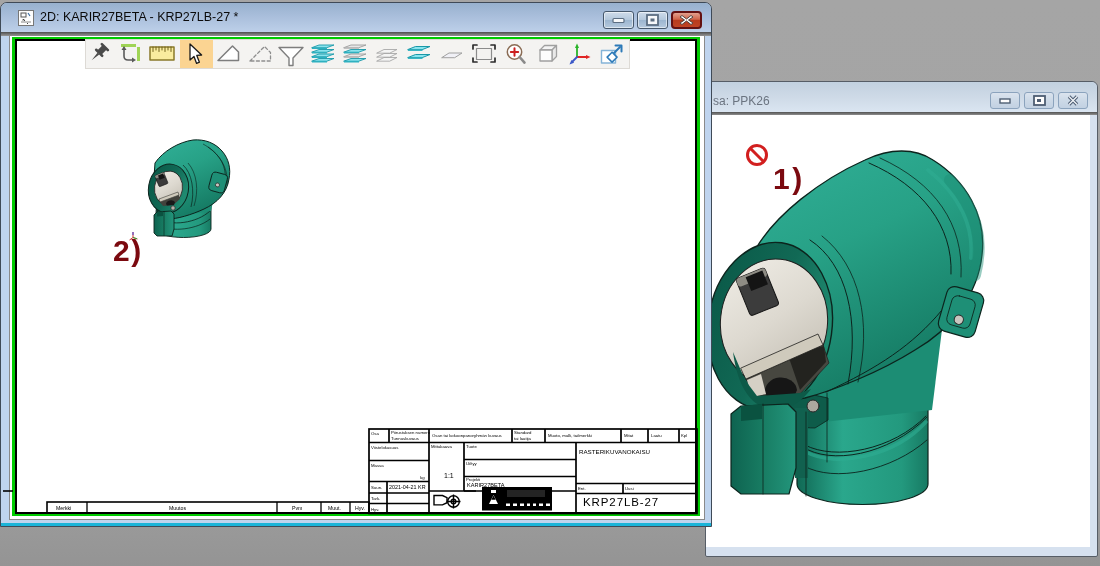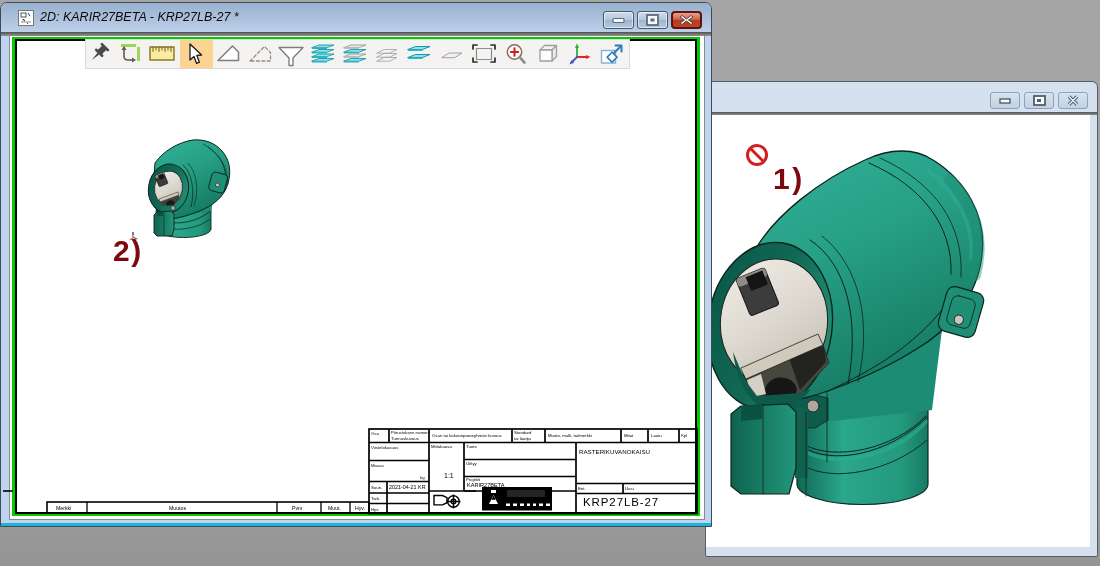--- a/index.html
+++ b/index.html
@@ -21,39 +21,42 @@
   .abtn.close{border:2px solid #641111;border-radius:4px;
         background:linear-gradient(180deg,#e2a18f 0%,#d0654a 45%,#b83b1d 52%,#c04424 100%);
         box-shadow:none;}
   
   .ibtn{width:30px;height:17px;border:1px solid #8ba3bd;border-radius:3px;
         background:linear-gradient(180deg,#dbe4ee 0%,#ccd9e7 50%,#c2d1e2 100%);}
   
   #lwin{position:absolute;left:0;top:2px;width:712px;height:525px;z-index:3;
         background:#bfd4ee;border:1px solid #3f4a57;border-radius:7px 7px 0 0;box-sizing:border-box;}
   #ltitle{position:absolute;left:0;top:0;right:0;height:29px;border-radius:6px 6px 0 0;
-        background:linear-gradient(180deg,#97b1ce 0%,#a9bedb 45%,#bdd0e9 100%);font-style:italic;}
+        background:linear-gradient(180deg,#97b1ce 0%,#a9bedb 45%,#bdd0e9 100%);}
   #ltitle .txt{position:absolute;left:39px;top:7px;font-size:12.5px;color:#0a0a0a;}
   #lsep{position:absolute;left:0;top:29px;right:0;height:4px;background:linear-gradient(180deg,#4e4e4e,#979797);}
   #linner{position:absolute;left:7.5px;top:32px;width:696.5px;height:484.5px;background:#ffffff;
         border:1px solid #8a8a8a;box-sizing:border-box;}
   #lgreen{position:absolute;left:11px;top:34px;width:688px;height:478.5px;background:#00cc00;}
   #lpaper{position:absolute;left:13.5px;top:35.5px;width:682.5px;height:475px;background:#ffffff;border:2px solid #000;box-sizing:border-box;}
   #lbottom{position:absolute;left:0;bottom:0px;width:710px;height:3px;background:#1ab4d8;}
   
   #tbar{position:absolute;left:84px;top:36px;width:545px;height:30px;background:#f4f3f1;
         border:1px solid #dddad5;box-sizing:border-box;}
   #tbhl{position:absolute;left:179px;top:37px;width:33px;height:28px;background:#fbd492;}
   #licon{position:absolute;left:17px;top:7px;width:16px;height:16px;}
 </style>
 </head>
 <body>
 <div id="desk">
 
   <div id="rwin">
+    <div id="rtitle">
+        <span class="txt">sa: PPK26</span>
+      </div>
     <div class="cbtn ibtn" style="left:284px;top:10px;">
       <svg width="28" height="15" viewBox="0 0 28 15">
           <rect x="9" y="6" width="10" height="4" fill="#fdfdfd" stroke="#4e5e73" stroke-width="1.4"></rect>
         </svg>
     </div>
     <div class="cbtn ibtn" style="left:318px;top:10px;">
       <svg width="28" height="15" viewBox="0 0 28 15">
           <rect x="9" y="3" width="11" height="9" fill="#fdfdfd" stroke="#4e5e73" stroke-width="1.8"></rect>
           <rect x="12" y="6" width="4" height="3" fill="#4e5e73"></rect>
         </svg>

